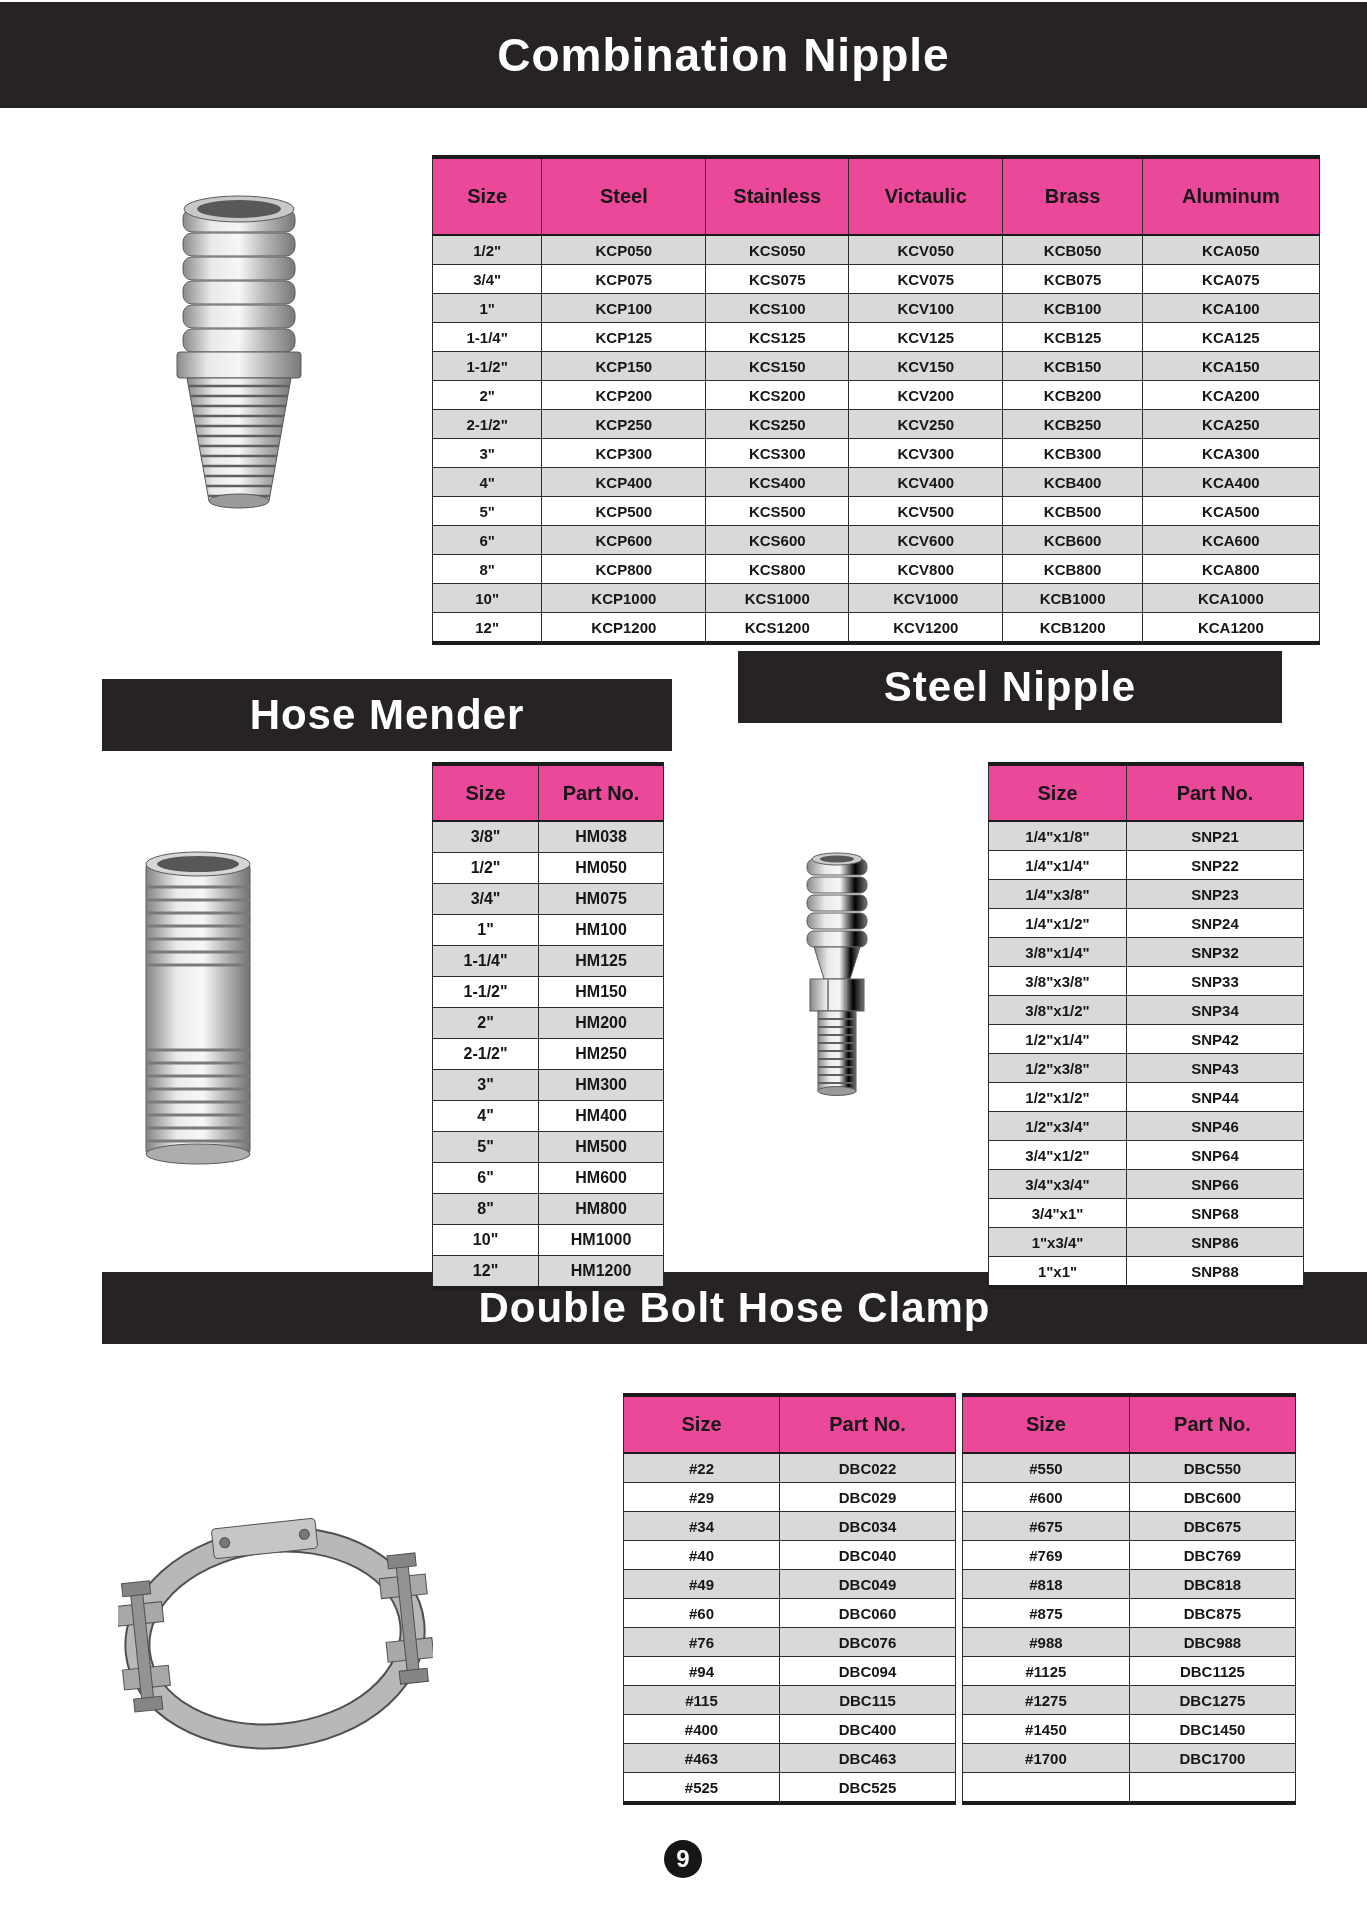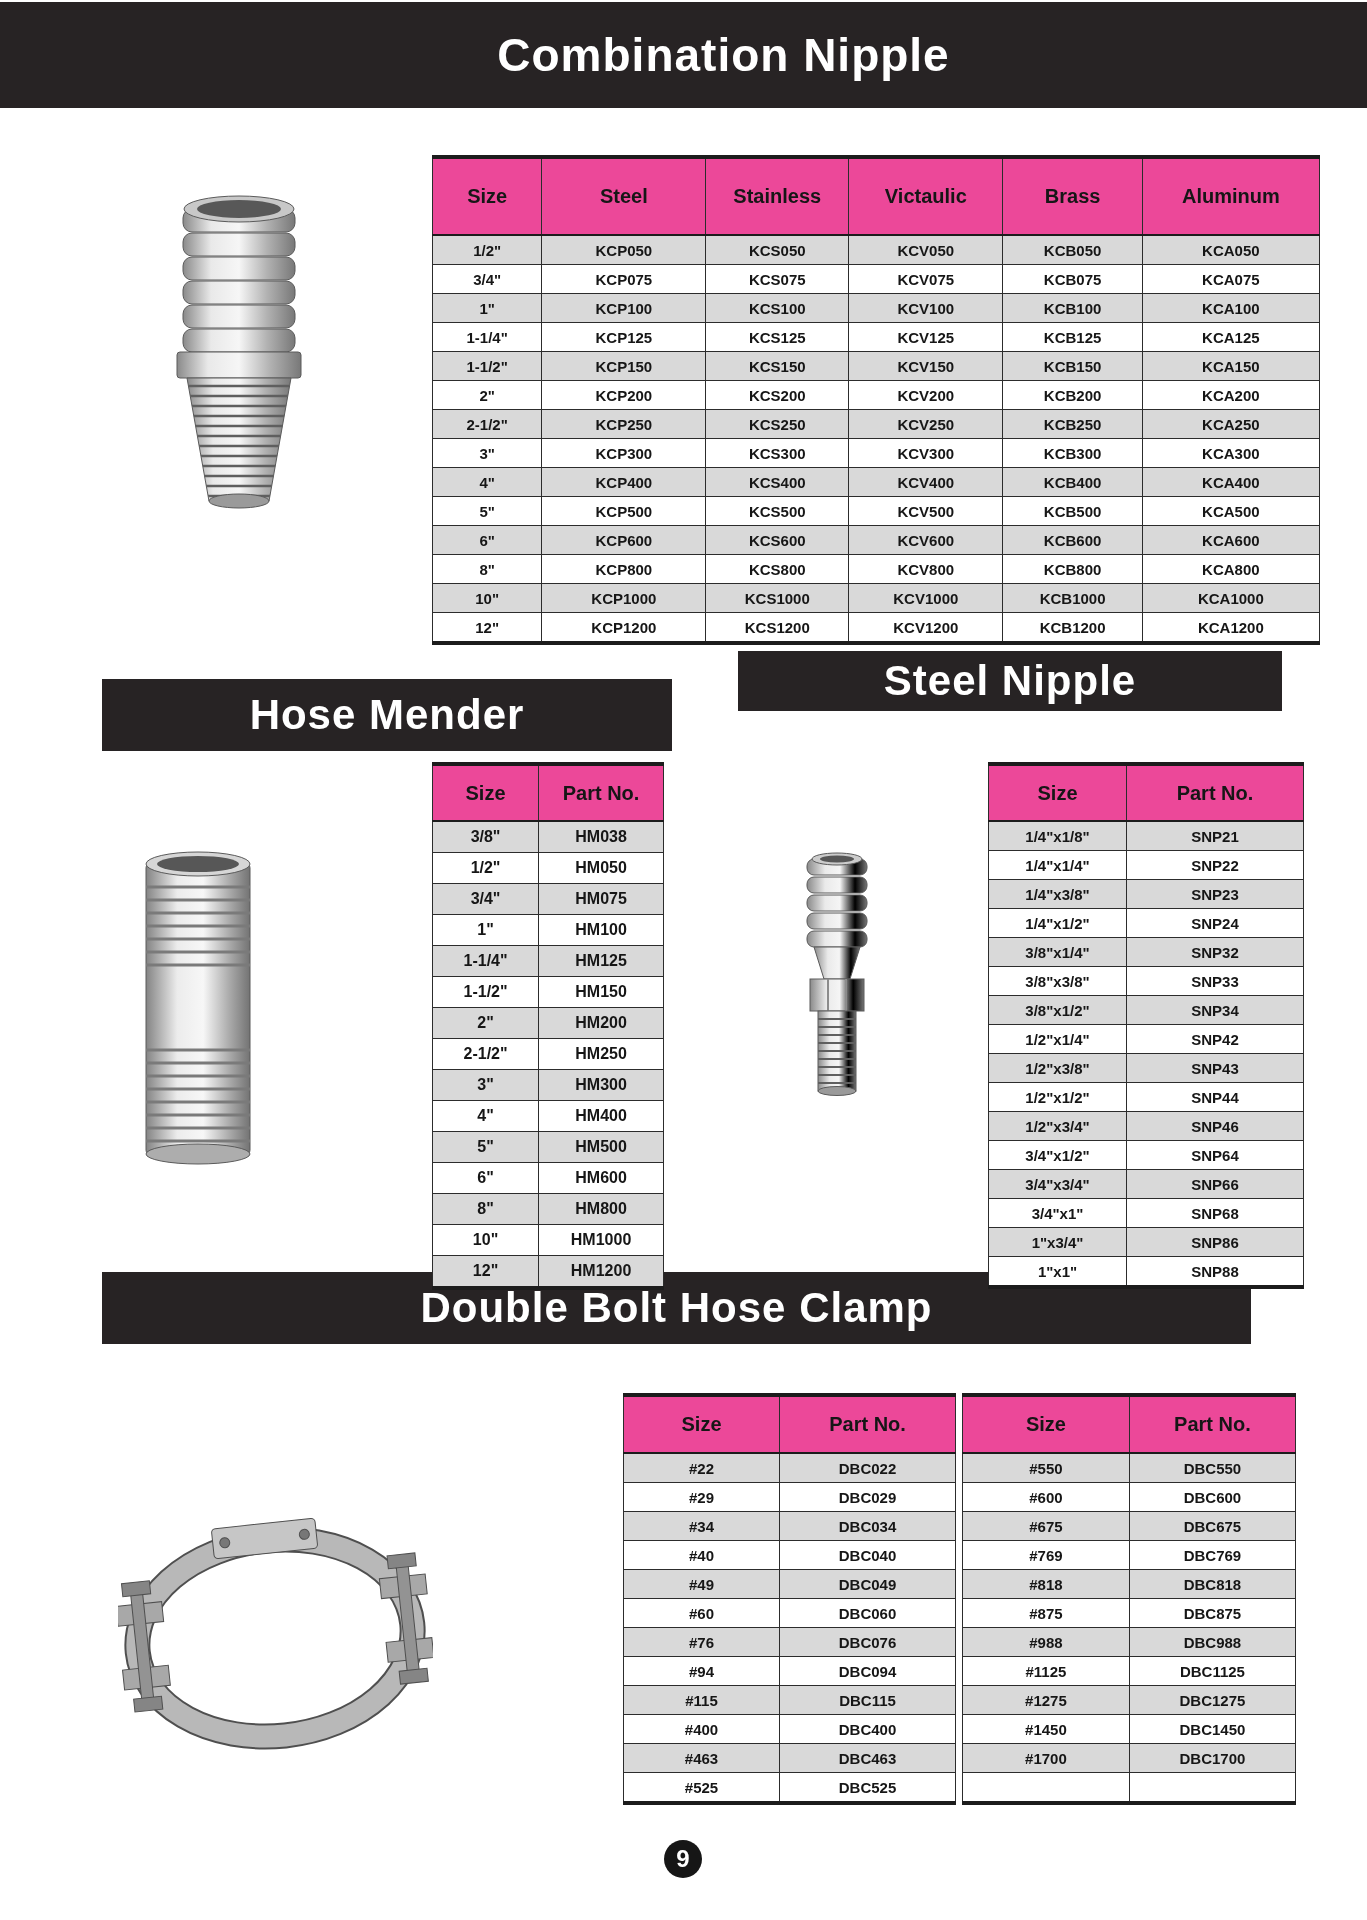--- a/index.html
+++ b/index.html
@@ -7,22 +7,22 @@
     width:1367px;height:1920px;position:relative;background:#ffffff;
     font-family:"Liberation Sans",sans-serif;overflow:hidden;
   }
   .bar{
     position:absolute;background:#272324;color:#ffffff;
     display:flex;align-items:center;justify-content:center;
     font-weight:bold;letter-spacing:1px;
   }
   #topbar{left:0;top:2px;width:1367px;height:106px;font-size:46px;padding-left:40px;}
   #bar-hm{left:102px;top:651px;width:570px;height:72px;font-size:42px;margin-top:28px;}
-  #bar-sn{left:738px;top:651px;width:544px;height:60px;font-size:42px;}
-  #bar-dbc{left:102px;top:1272px;width:1149px;height:72px;font-size:42px;}
+  #bar-sn{left:738px;top:651px;width:544px;height:72px;font-size:42px;}
+  #bar-dbc{left:102px;top:1272px;width:1265px;height:72px;font-size:42px;}
 
   .tbl{position:absolute;}
   .tbl table{
     border-collapse:collapse;width:100%;table-layout:fixed;
     border:1px solid #1c1c1c;border-top:4px solid #1c1c1c;border-bottom:4px solid #1c1c1c;
   }
   .tbl th,.tbl td{
     border:1px solid #2c2c2c;text-align:center;vertical-align:middle;
     font-weight:bold;color:#161616;padding:0;overflow:hidden;white-space:nowrap;
   }

